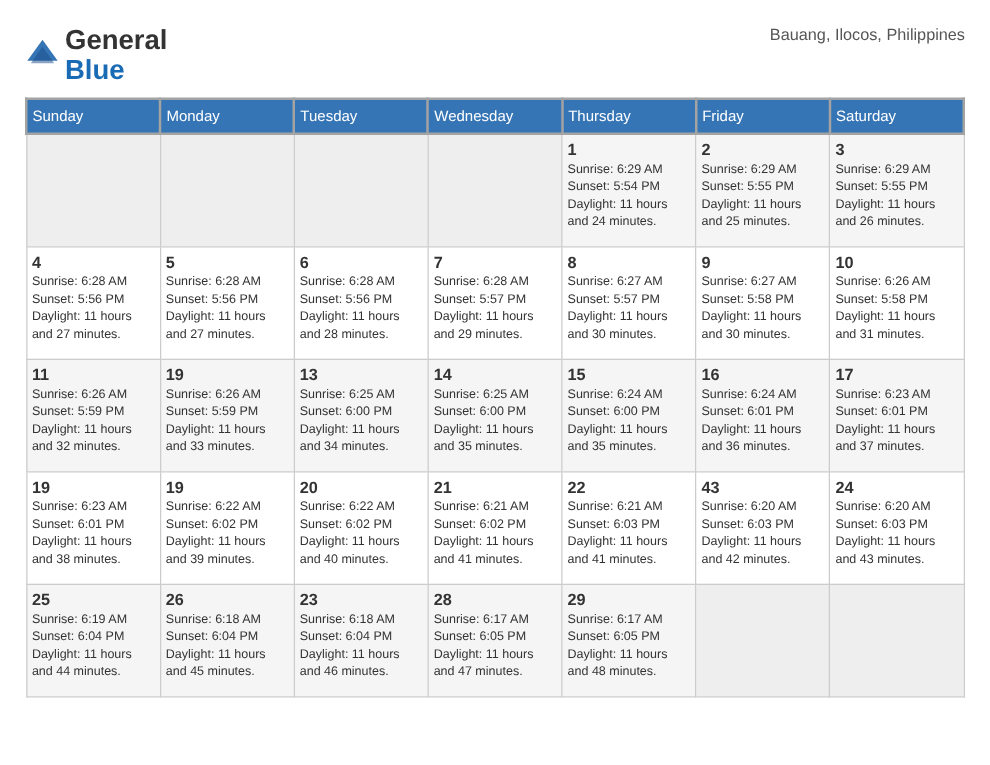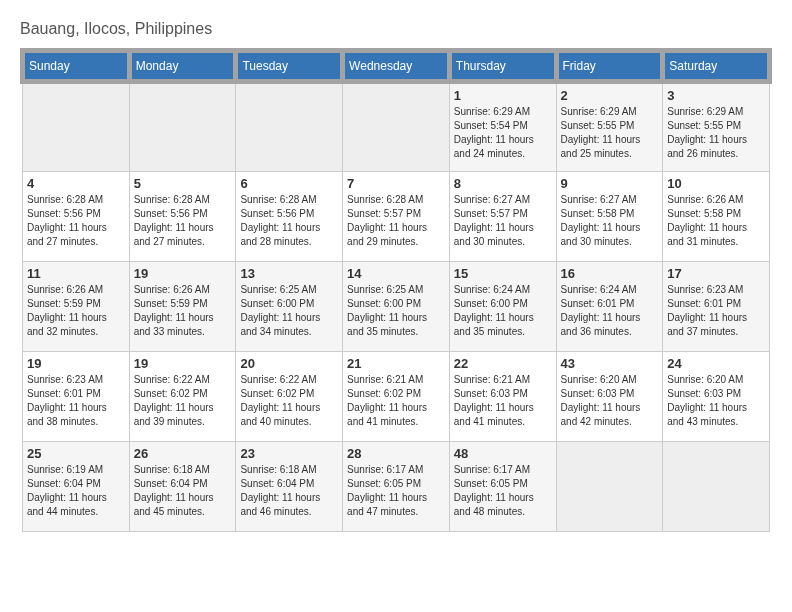--- a/index.html
+++ b/index.html
@@ -34,36 +34,36 @@
     }
     .title-area {
       text-align: right;
     }
     .month-year {
       font-size: 36px;
       font-weight: normal;
       color: #333;
     }
     .location {
-      font-size: 16px;
+      font-size: 13px;
       color: #555;
     }
     .calendar {
       width: 100%;
       border-collapse: collapse;
       font-size: 11px;
     }
     .calendar thead th {
       background: #3575b5;
       color: #fff;
       padding: 6px 4px;
       text-align: left;
       font-size: 12px;
       font-weight: normal;
-      border: 5px solid #a3a3a3;
+      border: 2px solid #a3a3a3;
     }
     .calendar tbody td {
       border: 1px solid #ccc;
       vertical-align: top;
       padding: 4px;
       width: calc(100% / 7);
       min-height: 80px;
       height: 90px;
       background: #fff;
     }
@@ -85,20 +85,30 @@
       line-height: 1.4;
     }
     .empty-cell {
       background: #eee !important;
     }
   </style>
 </head>
 <body>
 
 <div class="header-area">
+  <div class="logo">
+    <svg class="logo-icon" viewBox="0 0 30 30">
+      <polygon points="15,2 28,20 2,20" fill="#3575b5"></polygon>
+      <polygon points="15,8 25,22 5,22" fill="#1a4a8a" opacity="0.5"></polygon>
+    </svg>
+    <div class="logo-text">
+      <span class="general">General</span><br>
+      <span class="blue">Blue</span>
+    </div>
+  </div>
   <div class="title-area">
     <div class="location">Bauang, Ilocos, Philippines</div>
   </div>
 </div>
 
 <table class="calendar">
   <thead>
     <tr>
     <th>Sunday</th>
         <th>Monday</th>
@@ -313,21 +323,21 @@
 and 46 minutes.</div>
         </td>
         <td>
           <div class="day-number">28</div>
           <div class="day-info" style="white-space: pre-line;">Sunrise: 6:17 AM
 Sunset: 6:05 PM
 Daylight: 11 hours
 and 47 minutes.</div>
         </td>
         <td>
-          <div class="day-number">48</div>
+          <div class="day-number">29</div>
           <div class="day-info" style="white-space: pre-line;">Sunrise: 6:17 AM
 Sunset: 6:05 PM
 Daylight: 11 hours
 and 48 minutes.</div>
         </td>
         <td class="empty-cell"></td>
         <td class="empty-cell"></td>
       </tr>
     </tbody>
 </table>

